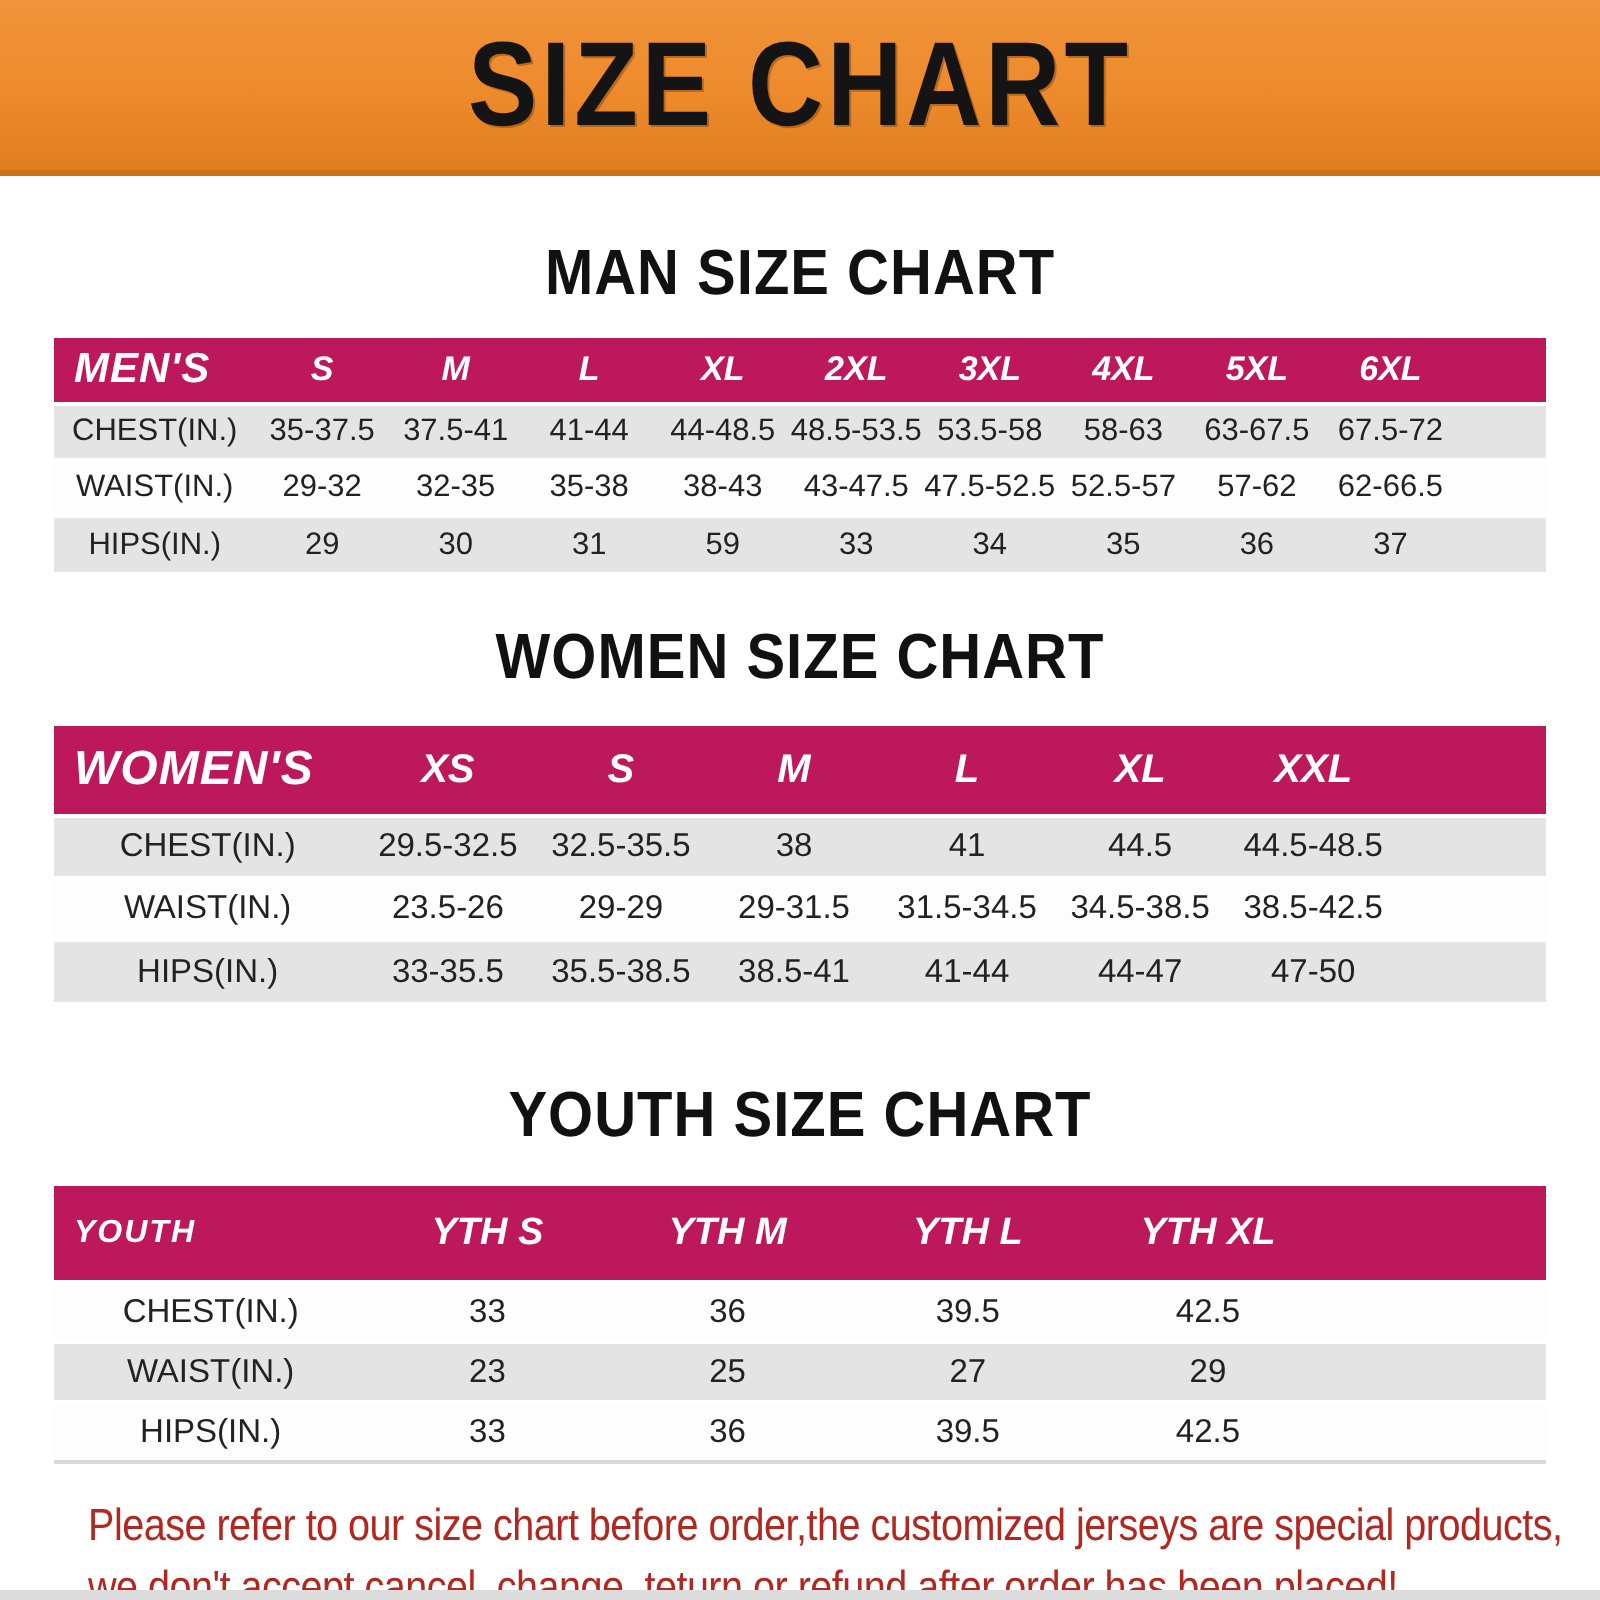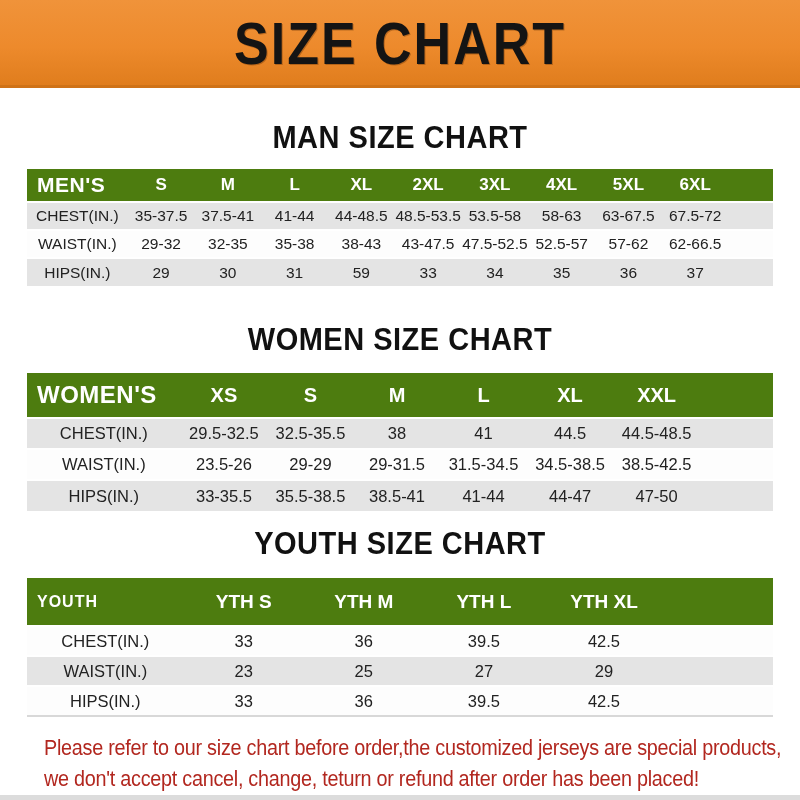--- a/index.html
+++ b/index.html
@@ -29,30 +29,30 @@
 
   
   .section-title { text-align: center; margin: 0; }
   .section-title span {
     display: inline-block;
     font-size: 29px; font-weight: bold; color: #111;
     transform: scaleY(1.1);
     letter-spacing: 0.5px;
   }
   #man-title   { margin-top: 33px; margin-bottom: 15px; }
-  #women-title { margin-top: 37px; margin-bottom: 17px; }
-  #youth-title { margin-top: 16px; margin-bottom: 18px; }
+  #women-title { margin-top: 27px; margin-bottom: 17px; }
+  #youth-title { margin-top: 41px; margin-bottom: 18px; }
 
   
   table {
     width: 746px; margin: 0 auto;
     border-collapse: collapse; table-layout: fixed;
     color: #222;
   }
-  thead tr { background: #4d7c0f; }
+  thead tr { background: #be185d; font-style: italic; }
   thead th { color: #ffffff; font-weight: bold; text-align: center; padding: 0; }
   th.hdr-label { text-align: left; padding-left: 10px; letter-spacing: 0.5px; }
   tbody td { text-align: center; padding: 0; border-top: 2px solid #ffffff; }
   td.row-label { font-size: inherit; }
   tr.rg { background: #e4e4e4; }
   tr.rw { background: #fdfdfd; }
 
   .t-men   thead th { height: 33px; font-size: 17px; }
   .t-men   th.hdr-label { font-size: 21px; }
   .t-men   tbody td { height: 28px; font-size: 15.5px; }

